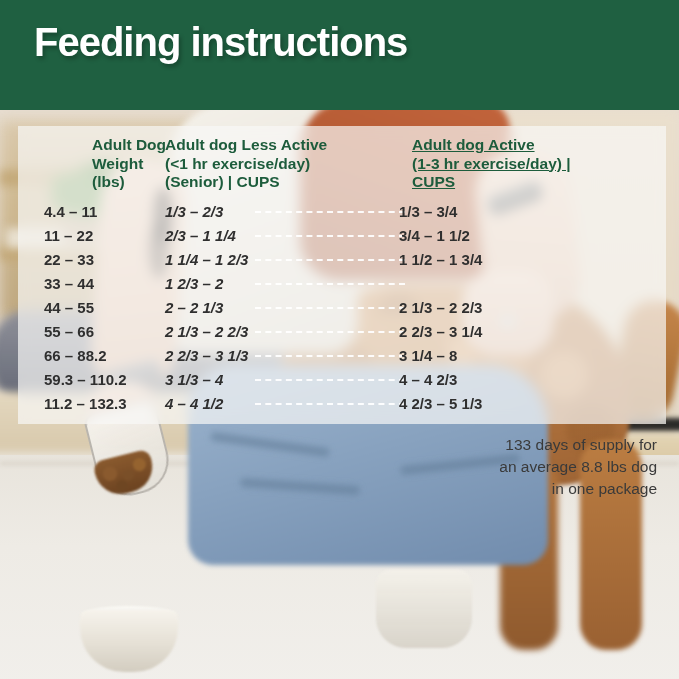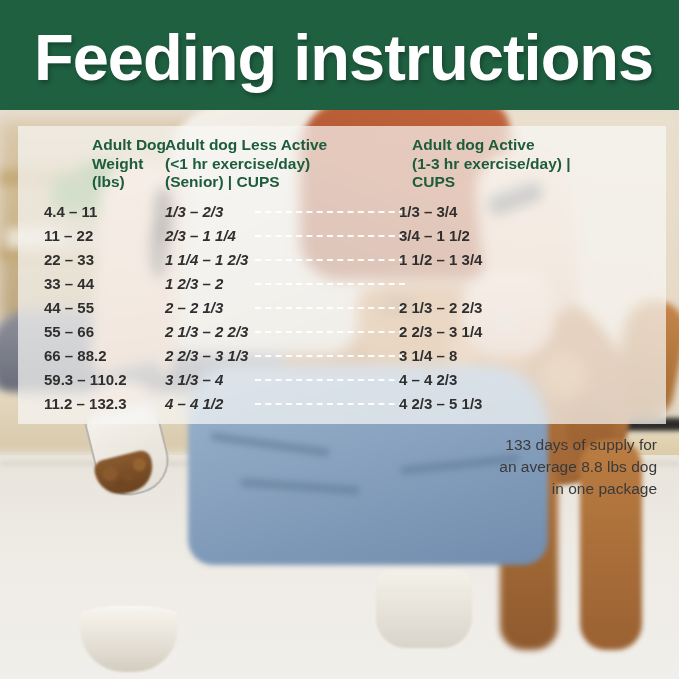--- a/index.html
+++ b/index.html
@@ -113,40 +113,40 @@
     background:linear-gradient(180deg,#bb7d42,#9a6132);filter:blur(2.5px);}
   .dog-leg-b{position:absolute;left:500px;top:350px;width:58px;height:190px;border-radius:24px;
     background:linear-gradient(180deg,#b2743c,#8f5a2e);filter:blur(3px);}
   .dog-tail{position:absolute;left:618px;top:190px;width:62px;height:120px;border-radius:30px;
     background:linear-gradient(180deg,#c4854a,#a0682f);filter:blur(3px);transform:rotate(12deg);}
 
   
   .banner{position:absolute;left:0;top:0;width:679px;height:110px;background:#1f6041;}
   .banner-title{
     position:absolute;left:34px;top:20px;
-    font-size:65px;font-weight:bold;color:#ffffff;letter-spacing:-1px;
+    font-size:40px;font-weight:bold;color:#ffffff;letter-spacing:-1px;
     text-shadow:2px 3px 4px rgba(0,0,0,.28);
     white-space:nowrap;
   }
 
   
   .table-panel{
     position:absolute;left:18px;top:126px;width:648px;height:298px;
     background:rgba(248,248,246,.70);
     backdrop-filter:blur(6px);
   }
   .thead{position:absolute;left:0;top:0;width:100%;height:72px;}
   .th{
     position:absolute;top:10px;
     color:#1d5c3c;font-size:15.5px;font-weight:bold;line-height:18.5px;
     white-space:pre-line;
   }
   .th-c1{left:26px;margin-left:48px;}
   .th-c2{left:147px;}
-  .th-c3{left:394px;}
+  .th-c3{left:394px;text-decoration:underline;}
 
   .rows{position:absolute;left:0;top:74px;width:100%;}
   .row{position:relative;height:24px;}
   .cell{position:absolute;top:0;font-size:15px;font-weight:bold;color:#2f2f2f;line-height:24px;white-space:nowrap;}
   .c1{left:26px;}
   .c2{left:147px;font-style:italic;}
   .c3{left:381px;}
   .leader{
     position:absolute;left:237px;top:11px;width:150px;height:0;
     border-top:2px dashed rgba(255,255,255,.92);

